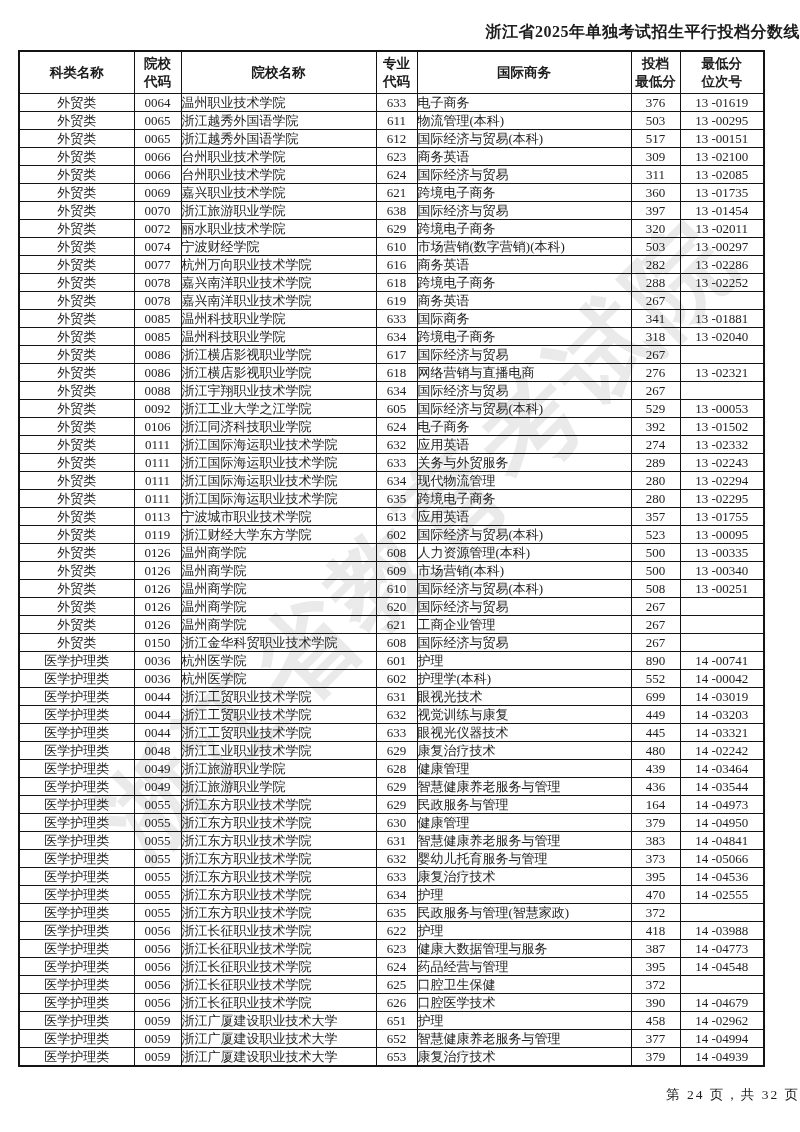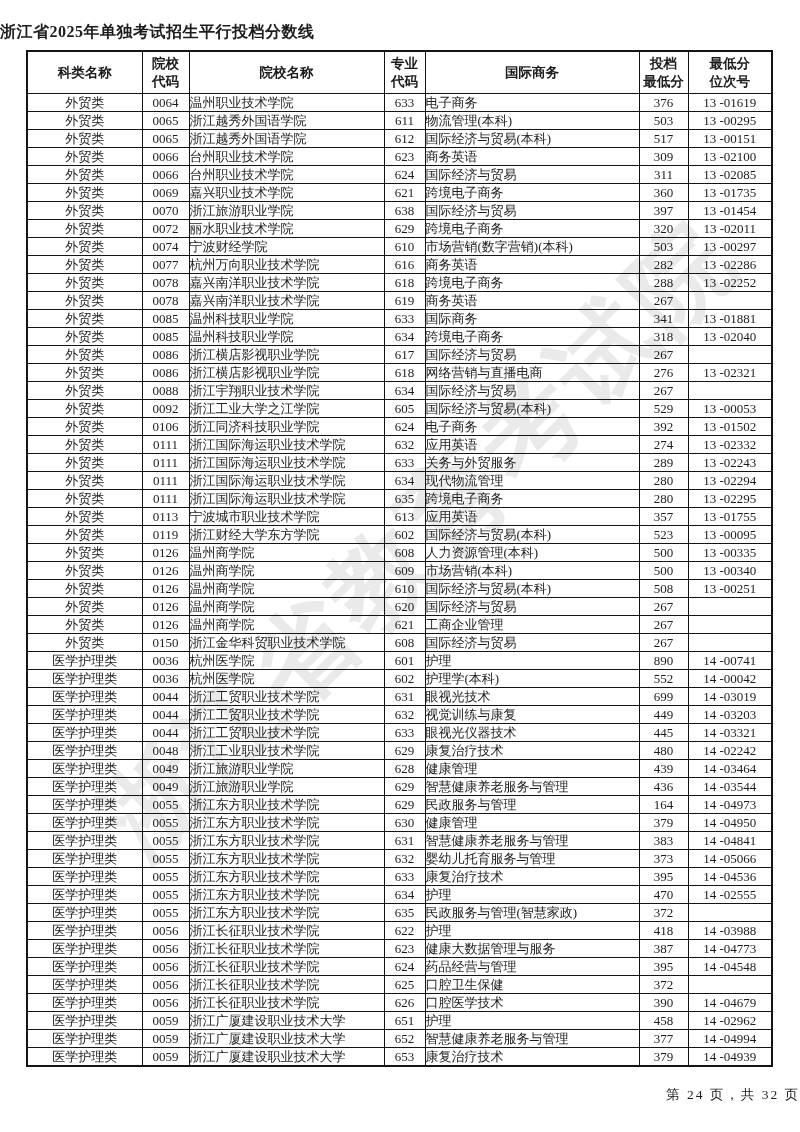--- a/index.html
+++ b/index.html
@@ -14,29 +14,29 @@
     width: 800px;
     height: 1132px;
     background: #ffffff;
     overflow: hidden;
   }
   .doc-title {
     position: absolute;
     top: 22px;
     left: 0;
     width: 800px;
-    text-align: left;
+    text-align: right;
     font-size: 16px;
     font-weight: bold;
     letter-spacing: 0.5px;
   }
   table.score-table {
     position: absolute;
     top: 50px;
-    left: 26px;
+    left: 18px;
     width: 745px;
     border-collapse: collapse;
     table-layout: fixed;
     border: 2px solid #141414;
   }
   table.score-table th,
   table.score-table td {
     border: 1px solid #141414;
     overflow: hidden;
     white-space: nowrap;

